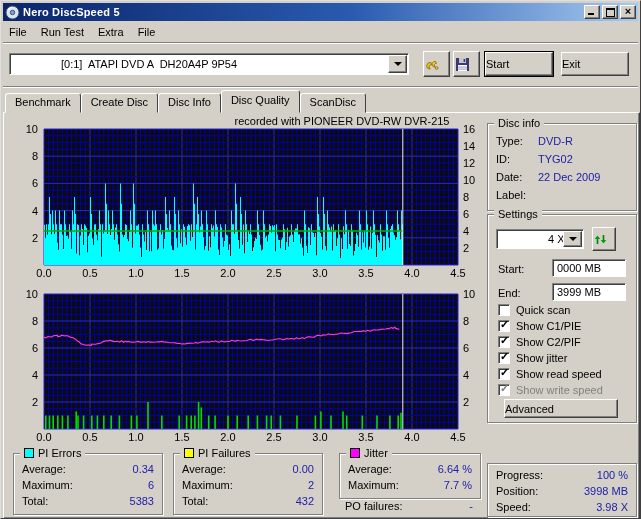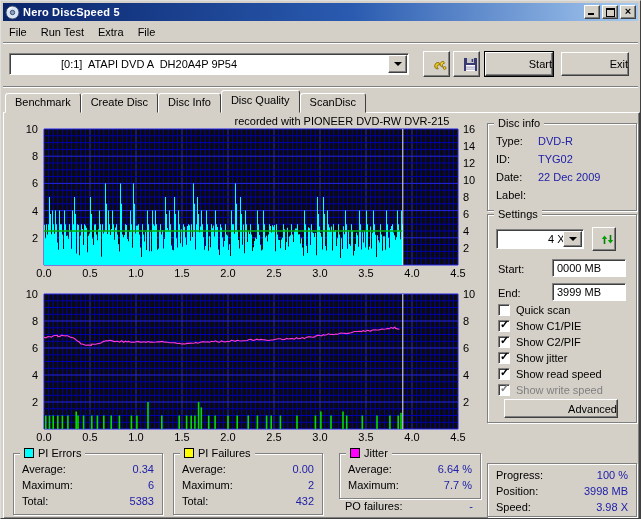--- a/index.html
+++ b/index.html
@@ -17,21 +17,21 @@
   .glyph-close{position:absolute;left:0;top:-1px;width:14px;text-align:center;font-weight:bold;font-size:11px;color:#000;}
   
   .menubar{position:absolute;left:2px;top:21px;height:19px;display:flex;align-items:center;}
   .menu-item{padding:2px 8px 2px 6px;}
   .sep{position:absolute;left:2px;width:635px;height:0;border-top:1px solid #808080;border-bottom:1px solid #ffffff;}
   
   .combo{position:absolute;background:#fff;border:1px solid;border-color:#808080 #fff #fff #808080;box-shadow:inset 1px 1px 0 #404040;box-sizing:border-box;}
   .combo-text{position:absolute;left:6px;top:4px;white-space:pre;margin-left:45px;}
   .combo-btn{position:absolute;right:1px;top:1px;bottom:1px;width:17px;background:#d4d0c8;border:1px solid;border-color:#fff #404040 #404040 #fff;box-shadow:inset -1px -1px 0 #808080;display:flex;align-items:center;justify-content:center;}
   .arrow-down{width:0;height:0;border-left:4px solid transparent;border-right:4px solid transparent;border-top:4px solid #000;}
-  .btn{position:absolute;background:#d4d0c8;border:1px solid;border-color:#fff #404040 #404040 #fff;box-shadow:inset -1px -1px 0 #808080;font-family:"Liberation Sans",sans-serif;font-size:11px;text-align:right;padding:0;cursor:default;}
+  .btn{position:absolute;background:#d4d0c8;border:1px solid;border-color:#fff #404040 #404040 #fff;box-shadow:inset -1px -1px 0 #808080;font-family:"Liberation Sans",sans-serif;font-size:11px;text-align:left;padding:0;cursor:default;}
   .btn.default{outline:1px solid #000;}
   
   .tabs{position:absolute;left:4px;top:91px;height:21px;display:flex;align-items:flex-end;z-index:2;}
   .tab{height:18px;line-height:17px;padding:0 9px;background:#d4d0c8;border:1px solid;border-color:#fff #404040 transparent #fff;border-top-left-radius:3px;border-top-right-radius:3px;position:relative;}
   .tab.active{height:21px;line-height:19px;z-index:4;box-shadow:0 2px 0 #d4d0c8;}
   .tabpage{position:absolute;left:2px;top:111px;width:635px;height:405px;border:1px solid;border-color:#fff #404040 #404040 #fff;box-shadow:inset -1px -1px 0 #808080;background:#d4d0c8;z-index:1;}
   
   .chart-title{position:absolute;left:216px;top:114px;width:250px;text-align:center;z-index:3;}
   svg.chart{position:absolute;left:0;z-index:2;}
   svg.chart text{font-family:"Liberation Sans",sans-serif;font-size:11px;fill:#000;}

